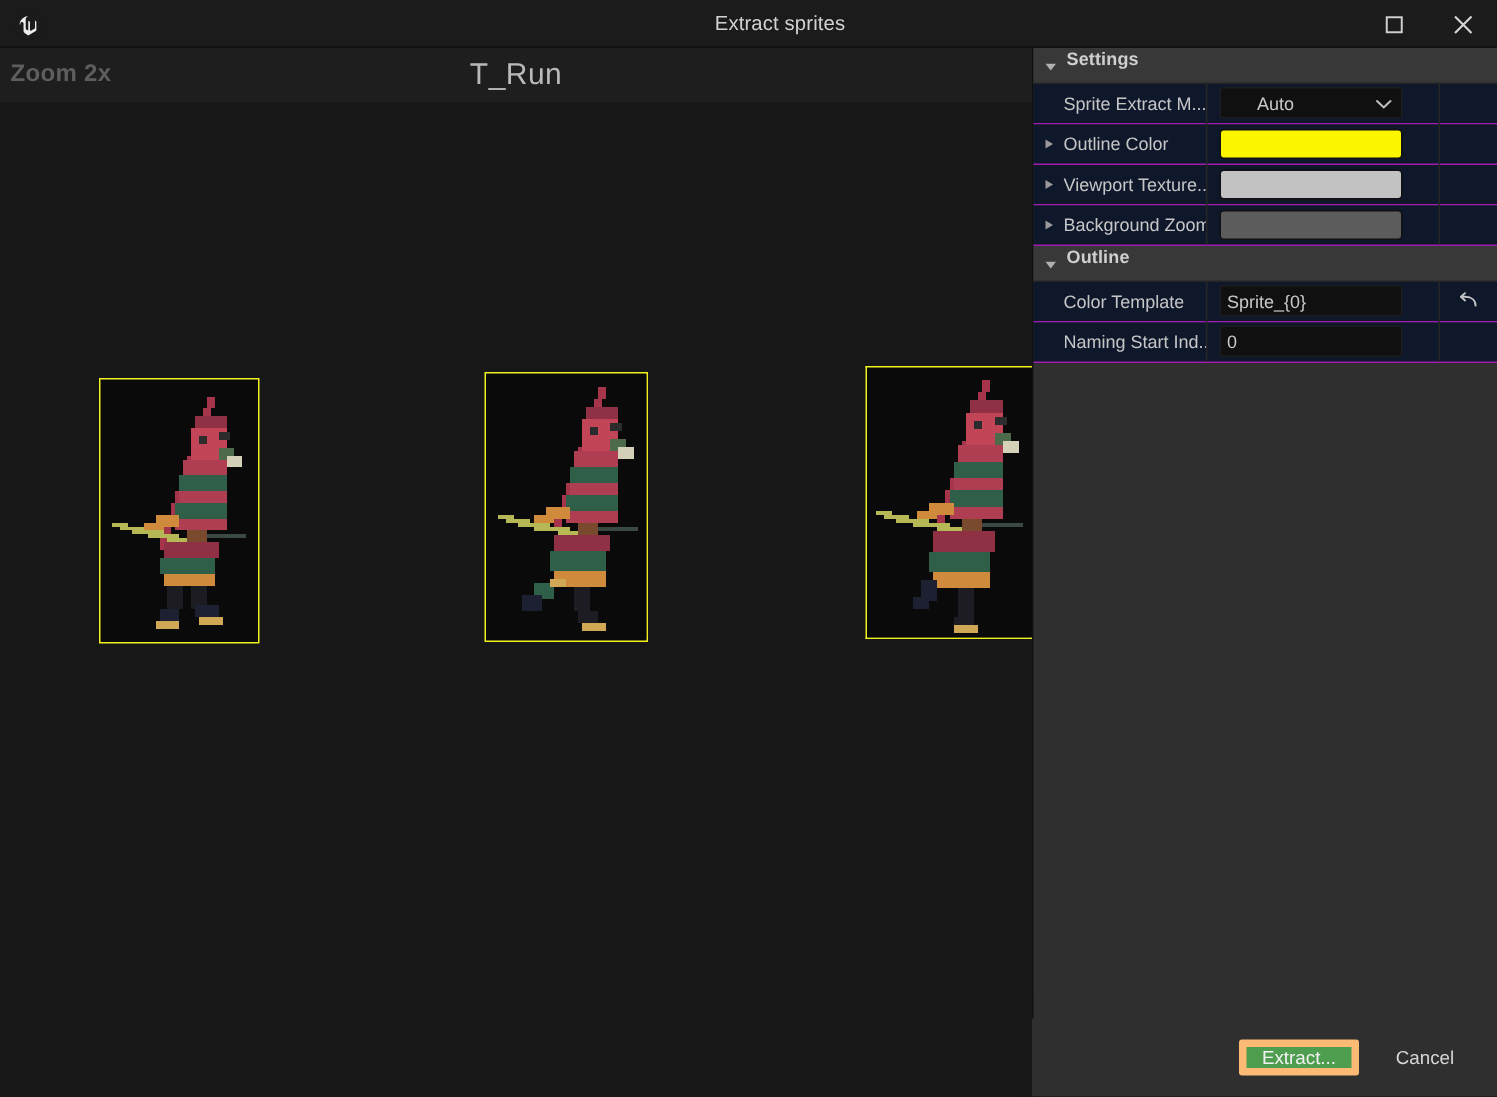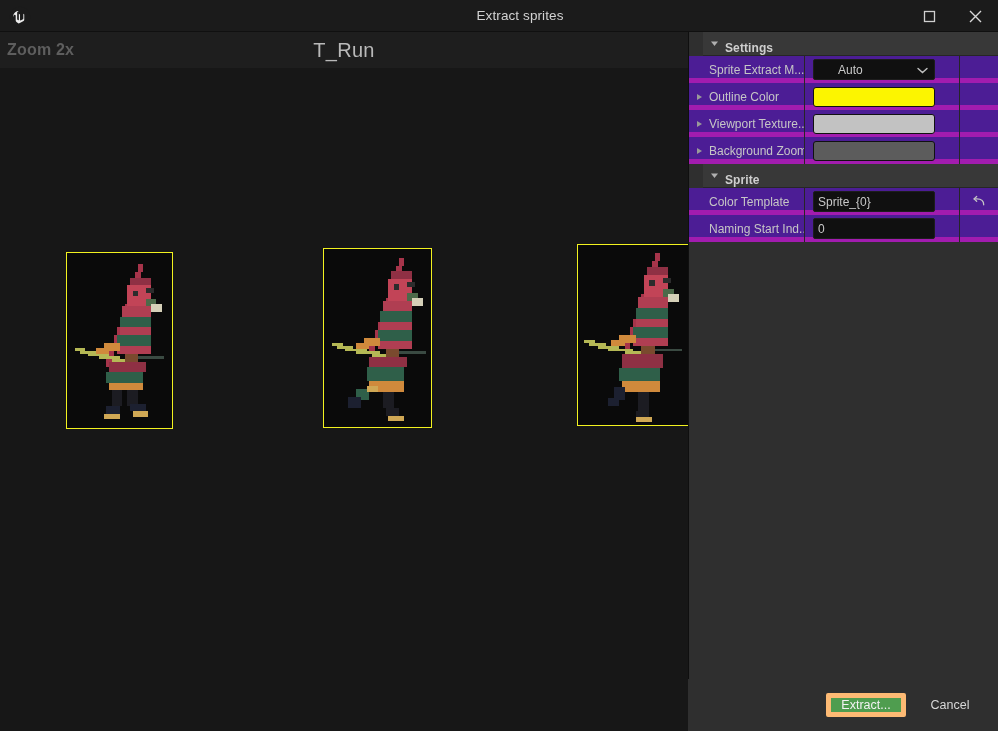--- a/index.html
+++ b/index.html
@@ -121,41 +121,40 @@
     background: #2f2f2f;
     border-left: 1px solid #0f0f0f;
   }
 
   .cat-header {
     position: relative;
     height: 24px;
     background: #383838;
     border-bottom: 1px solid #262626;
     display: flex;
-    align-items: flex-end;
-    margin-left: 14px;
+    align-items: flex-start;
   }
   .cat-arrow {
     width: 22px; height: 24px;
     display: flex; align-items: center; justify-content: center;
   }
   .cat-title {
     font-size: 12px;
     font-weight: bold;
     color: #cfcfcf;
     letter-spacing: 0.1px;
   }
 
   .prop-row {
     position: relative;
     height: 27px;
     display: flex;
-    align-items: flex-start;
-    border-bottom: 5px solid #a21caf;
-    background: #4c1d95;
+    align-items: flex-end;
+    border-bottom: 1px solid #a21caf;
+    background: #0f172a;
   }
   .prop-label-cell {
     position: relative;
     width: 116px;
     height: 27px;
     display: flex;
     align-items: center;
     border-right: 1px solid #262626;
     flex: 0 0 116px;
   }
@@ -569,21 +568,21 @@
       </div>
       <div class="prop-extra-cell"></div>
     </div>
 
     <div class="cat-header">
       <span class="cat-arrow">
         <svg width="9" height="9" viewBox="0 0 9 9">
             <path d="M1 2.5 L8 2.5 L4.5 7 Z" fill="#b0b0b0"></path>
           </svg>
       </span>
-      <span class="cat-title">Sprite</span>
+      <span class="cat-title">Outline</span>
     </div>
 
     <div class="prop-row">
       <div class="prop-label-cell">
         <span class="row-arrow spacer">
           <svg width="8" height="8" viewBox="0 0 8 8">
               <path d="M2 1 L7 4 L2 7 Z" fill="#9a9a9a"></path>
             </svg>
         </span>
         <span class="prop-label">Color Template</span>

